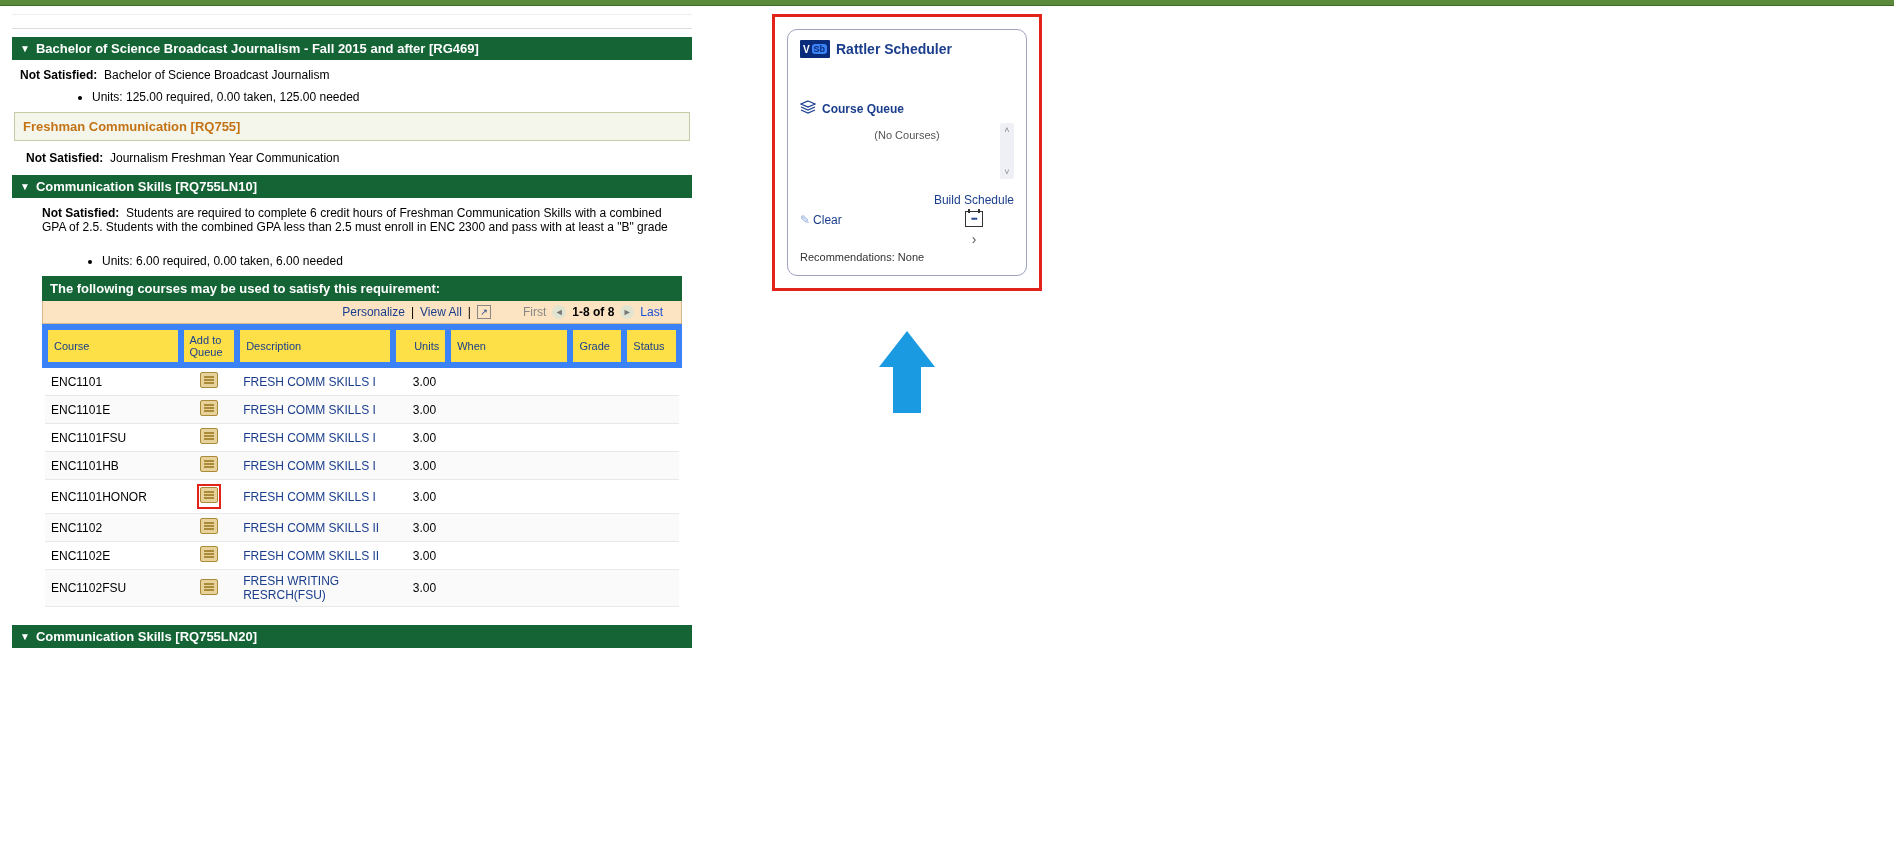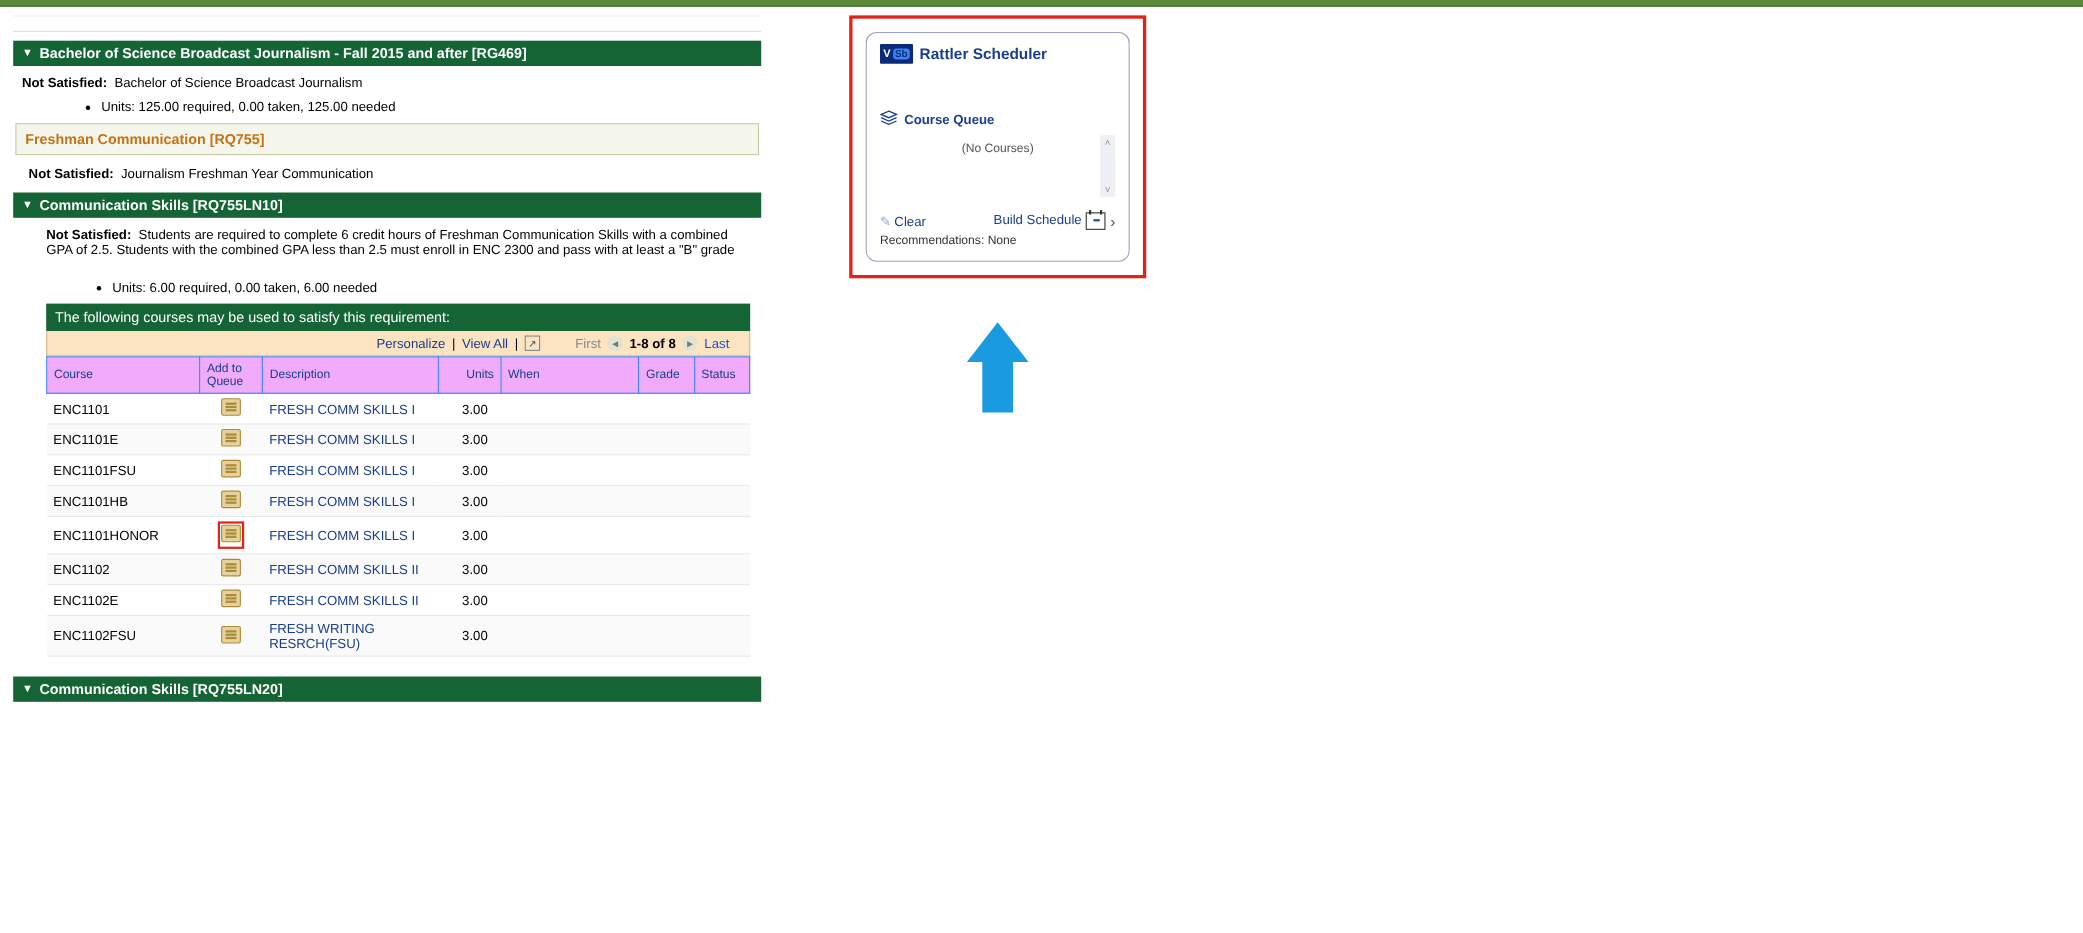--- a/index.html
+++ b/index.html
@@ -68,21 +68,21 @@
     padding-left: 30px;
     padding-right: 10px;
   }
   .not-sat-sub {
     font-size: 12px;
     margin: 8px 0 4px 0;
   }
   .table-head-green {
     background: #146435;
     color: #fff;
-    font-weight: normal;
+    font-weight: bold;
     padding: 5px 8px;
     font-size: 13px;
   }
   .table-controls {
     background: #fce3c1;
     border: 1px solid #d6b88c;
     border-top: none;
     padding: 4px 18px;
     display: flex;
     justify-content: flex-end;
@@ -111,22 +111,22 @@
     line-height: 12px;
     color: #1a3e8c;
     vertical-align: middle;
   }
   table.course-table {
     width: 100%;
     border-collapse: collapse;
     font-size: 12px;
   }
   table.course-table th {
-    background: #f0abfc;
-    border: 1px solid #3b82f6;
+    background: #fde047;
+    border: 6px solid #3b82f6;
     padding: 4px 6px;
     text-align: left;
     color: #1a3e8c;
     font-weight: normal;
     font-size: 11px;
   }
   table.course-table td {
     border-bottom: 1px solid #e8e8e8;
     padding: 4px 6px;
     vertical-align: middle;
@@ -224,21 +224,21 @@
     padding: 2px 0;
     border-radius: 2px;
   }
   .sched-footer {
     display: flex; justify-content: space-between; align-items: center;
     margin-top: 14px;
     font-size: 12px;
   }
   .clear-link { color: #1a3e8c; cursor: pointer; display: flex; align-items: center; gap: 3px; }
   .broom-icon { color: #8aa6d6; font-size: 12px; }
-  .build-link { color: #1a3e8c; cursor: pointer; display: flex; align-items: flex-start; gap: 4px; }
+  .build-link { color: #1a3e8c; cursor: pointer; display: flex; align-items: center; gap: 4px; flex-direction: column; }
   .cal-icon {
     width: 18px; height: 16px;
     border: 1px solid #333;
     position: relative;
     display: inline-flex;
     align-items: center;
     justify-content: center;
   }
   .cal-icon::before {
     content: ""; position: absolute;

